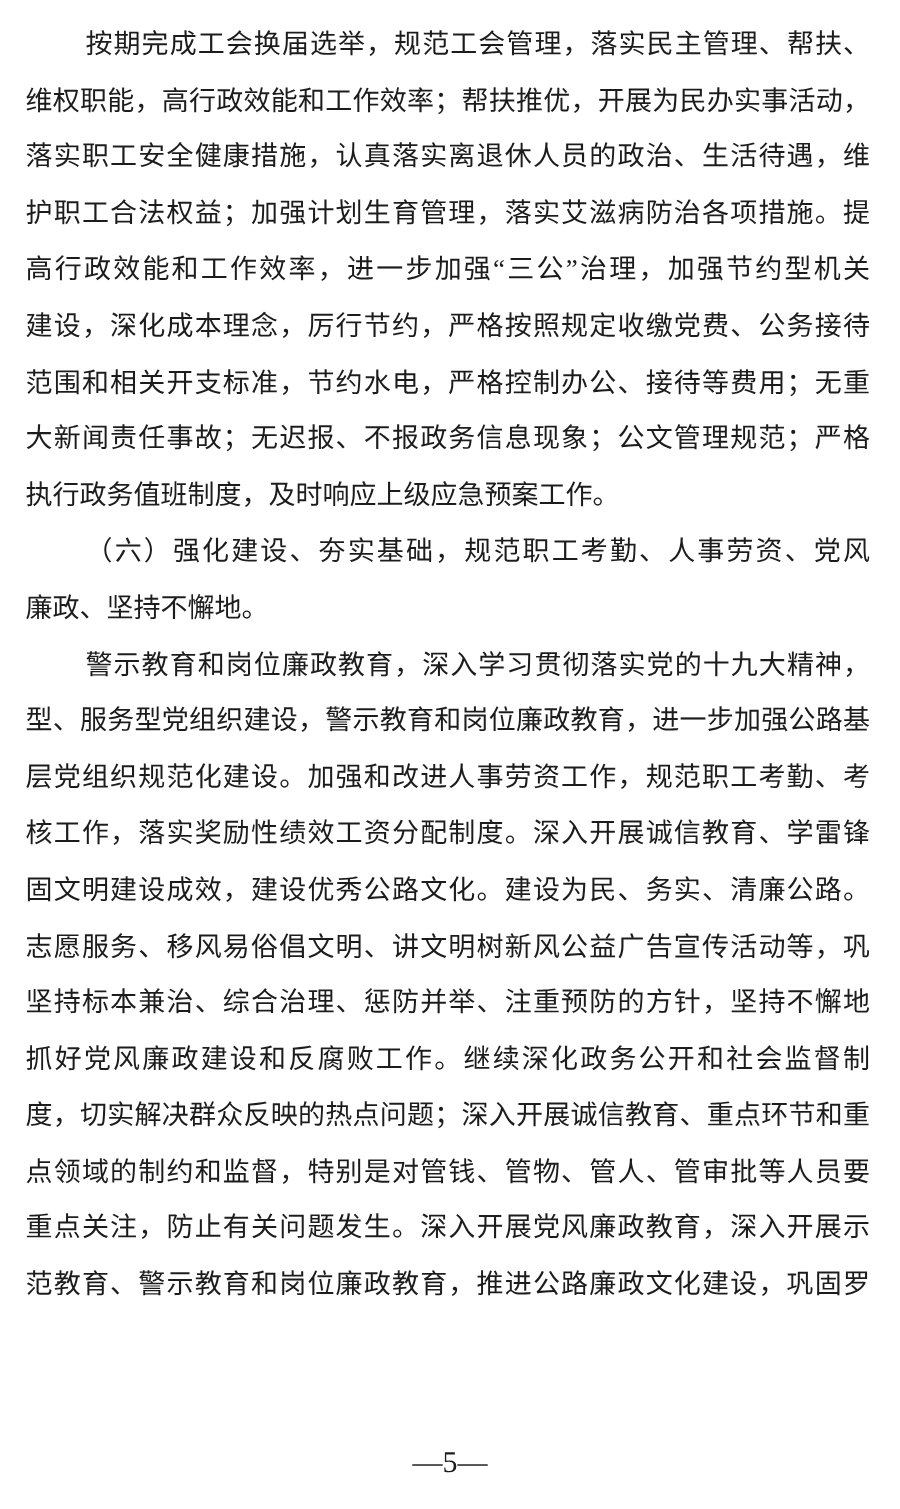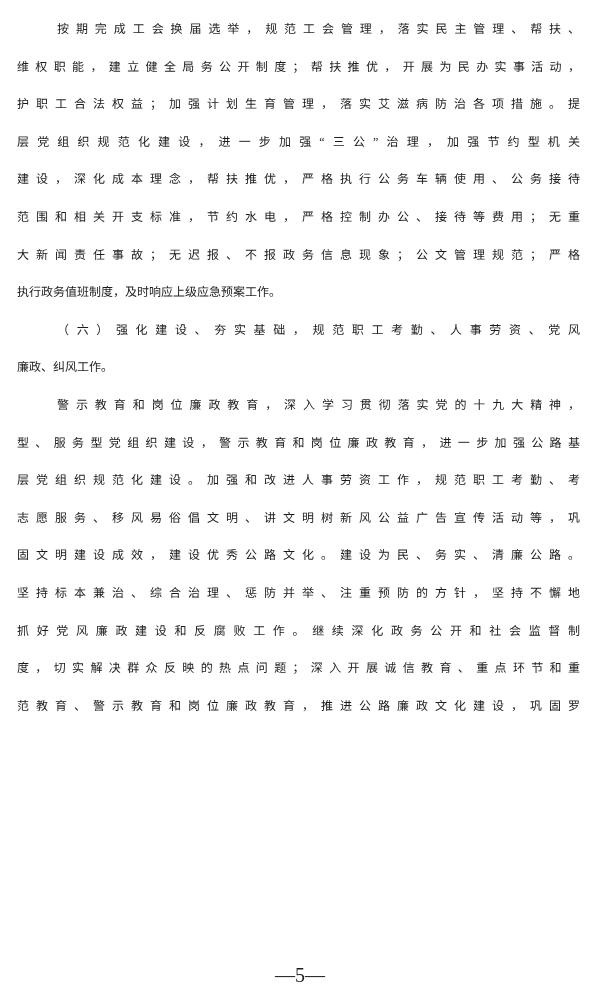--- a/index.html
+++ b/index.html
@@ -20,21 +20,21 @@
     color:var(--text-color);
   }
   .text-block{
     position:absolute;
     top:11px;left:17px;right:20px;
   }
   .para{margin:0;padding:0;}
   .line{
     height:37.6px;
     line-height:37.6px;
-    font-size:12px;
+    font-size:18px;
     letter-spacing:0;
     text-align:justify;
     text-align-last:justify;
     -moz-text-align-last:justify;
     white-space:normal;
     overflow:hidden;
   }
   .line.para-first{text-indent:40px;}
   .line.para-last{
     text-align:center;
@@ -51,42 +51,46 @@
   }
 </style>
 </head>
 <body>
 
 <div class="page">
   <div class="text-block">
 
     <div class="para">
       <div class="line para-first">按期完成工会换届选举，规范工会管理，落实民主管理、帮扶、</div>
-      <div class="line">维权职能，建立健全局务公开制度；帮扶推优，开展为民办实事活动，</div>
+      <div class="line">维权职能，高行政效能和工作效率；帮扶推优，开展为民办实事活动，</div>
+      <div class="line">落实职工安全健康措施，认真落实离退休人员的政治、生活待遇，维</div>
       <div class="line">护职工合法权益；加强计划生育管理，落实艾滋病防治各项措施。提</div>
-      <div class="line">层党组织规范化建设，进一步加强“三公”治理，加强节约型机关</div>
-      <div class="line">建设，深化成本理念，帮扶推优，严格执行公务车辆使用、公务接待</div>
+      <div class="line">高行政效能和工作效率，进一步加强“三公”治理，加强节约型机关</div>
+      <div class="line">建设，深化成本理念，厉行节约，严格按照规定收缴党费、公务接待</div>
       <div class="line">范围和相关开支标准，节约水电，严格控制办公、接待等费用；无重</div>
       <div class="line">大新闻责任事故；无迟报、不报政务信息现象；公文管理规范；严格</div>
       <div class="line para-last">执行政务值班制度，及时响应上级应急预案工作。</div>
     </div>
 
     <div class="para">
       <div class="line para-first">（六）强化建设、夯实基础，规范职工考勤、人事劳资、党风</div>
-      <div class="line para-last">廉政、纠风工作。</div>
+      <div class="line para-last">廉政、坚持不懈地。</div>
     </div>
 
     <div class="para">
       <div class="line para-first">警示教育和岗位廉政教育，深入学习贯彻落实党的十九大精神，</div>
       <div class="line">型、服务型党组织建设，警示教育和岗位廉政教育，进一步加强公路基</div>
       <div class="line">层党组织规范化建设。加强和改进人事劳资工作，规范职工考勤、考</div>
+      <div class="line">核工作，落实奖励性绩效工资分配制度。深入开展诚信教育、学雷锋</div>
+      <div class="line">固文明建设成效，建设优秀公路文化。建设为民、务实、清廉公路。</div>
       <div class="line">志愿服务、移风易俗倡文明、讲文明树新风公益广告宣传活动等，巩</div>
-      <div class="line">固文明建设成效，建设优秀公路文化。建设为民、务实、清廉公路。</div>
       <div class="line">坚持标本兼治、综合治理、惩防并举、注重预防的方针，坚持不懈地</div>
       <div class="line">抓好党风廉政建设和反腐败工作。继续深化政务公开和社会监督制</div>
       <div class="line">度，切实解决群众反映的热点问题；深入开展诚信教育、重点环节和重</div>
+      <div class="line">点领域的制约和监督，特别是对管钱、管物、管人、管审批等人员要</div>
+      <div class="line">重点关注，防止有关问题发生。深入开展党风廉政教育，深入开展示</div>
       <div class="line">范教育、警示教育和岗位廉政教育，推进公路廉政文化建设，巩固罗</div>
     </div>
 
   </div>
 
   <div class="page-number">—5—</div>
 </div>
 
 </body></html>

